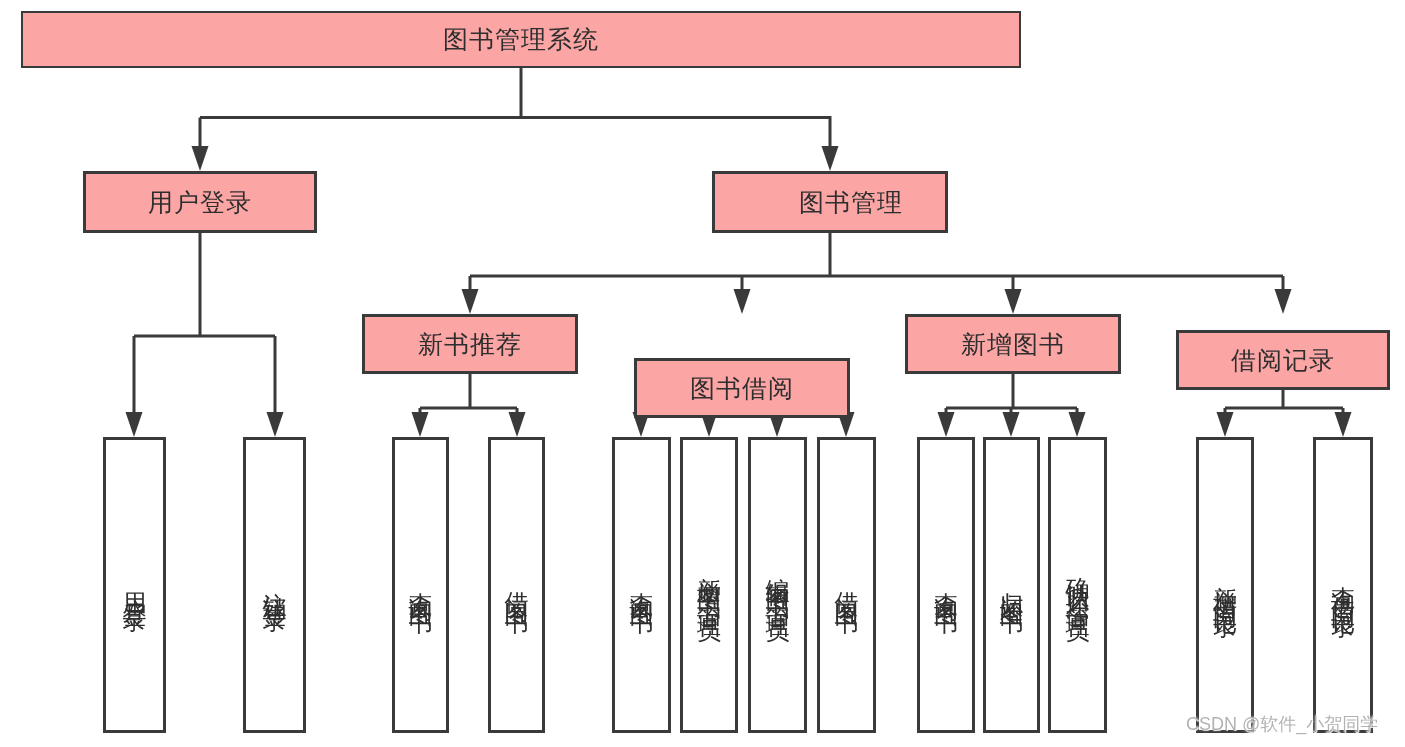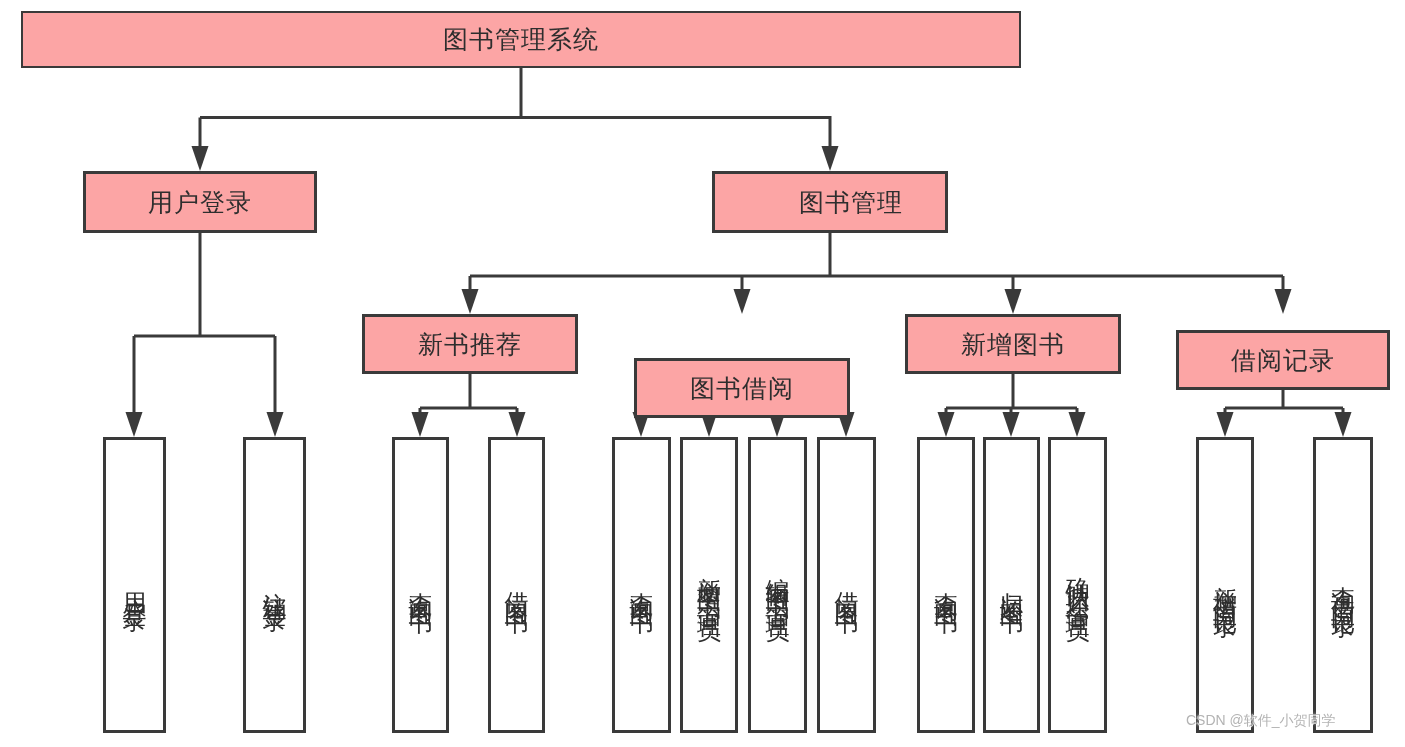--- a/index.html
+++ b/index.html
@@ -42,21 +42,21 @@
     writing-mode:vertical-rl;
     text-orientation:mixed;
     font-size:24px;color:var(--text);
     letter-spacing:6px;
     line-height:1;
     white-space:nowrap;
   }
   #watermark{
     position:absolute;
     left:1186px;top:712px;
-    font-size:14px;
+    font-size:18px;
     color:var(--watermark);
     text-shadow:0 0 3px rgba(255,255,255,.95), 1px 1px 0 rgba(255,255,255,.8);
     z-index:3;
     white-space:nowrap;
   }
 </style>
 </head>
 <body>
 
 <div id="stage">

